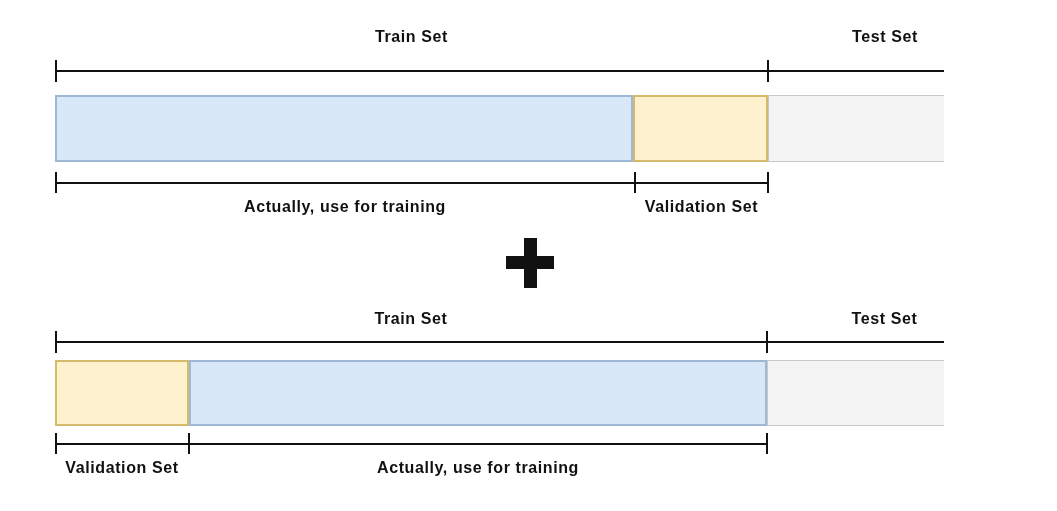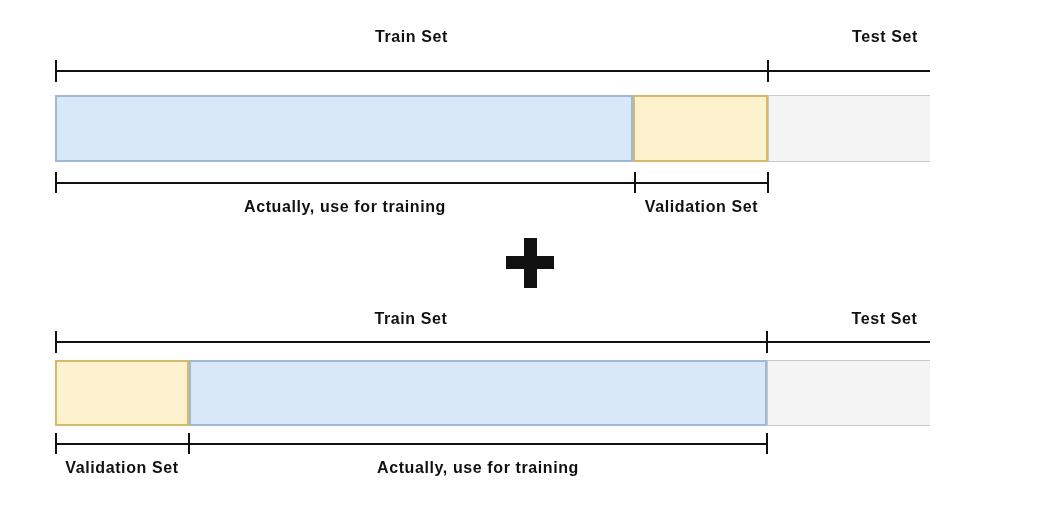--- a/index.html
+++ b/index.html
@@ -4,20 +4,21 @@
 <style>
   html, body { margin: 0; padding: 0; background: #ffffff; }
   #canvas {
     position: relative;
     width: 930px;
     height: 511px;
     background: #ffffff;
     font-family: "Liberation Sans", sans-serif;
     color: #111111;
     overflow: hidden;
+    padding-left: 14px;
   }
   .lbl {
     position: absolute;
     font-size: 16px;
     font-weight: 700;
     letter-spacing: 0.6px;
     text-align: center;
     color: #111111;
     white-space: nowrap;
     line-height: 18px;

